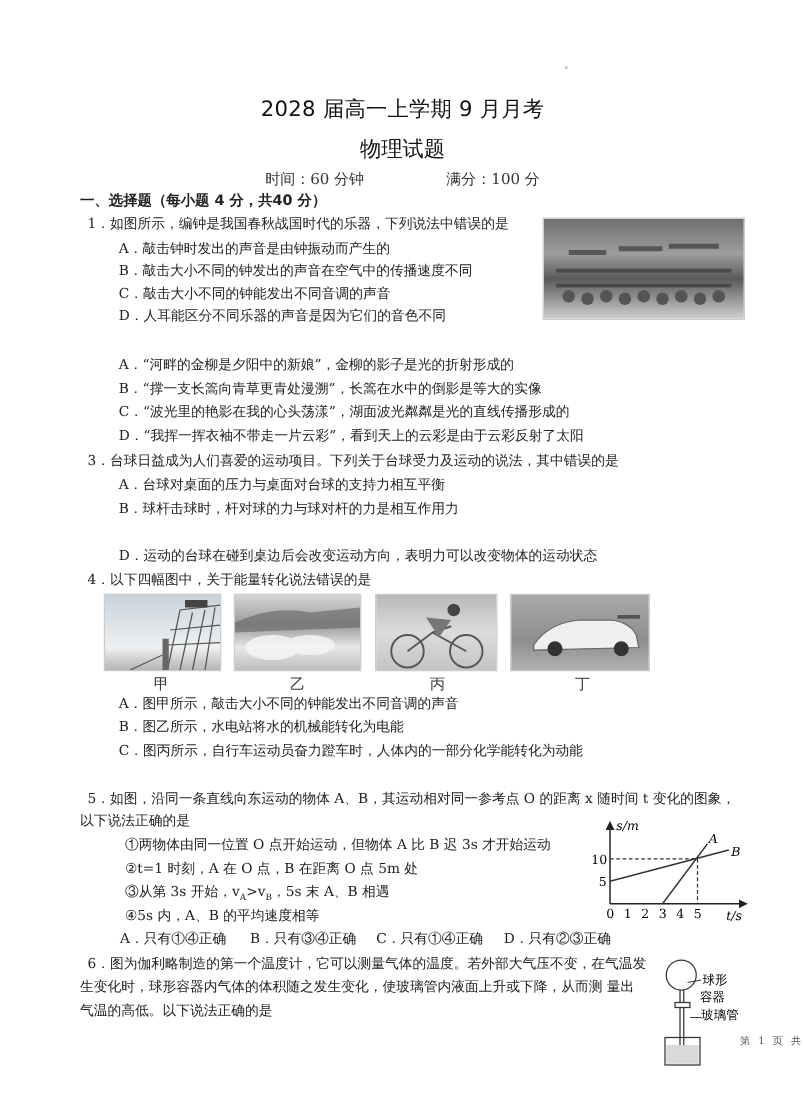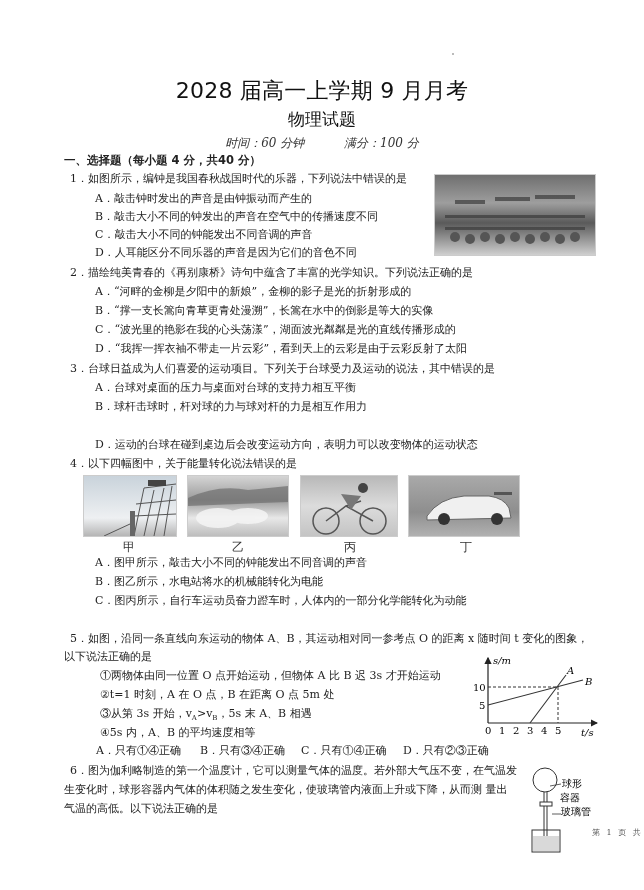--- a/index.html
+++ b/index.html
@@ -5,24 +5,24 @@
   html, body { margin: 0; padding: 0; background: #ffffff; }
   body {
     width: 644px; height: 890px; position: relative; overflow: hidden;
     font-family: "DejaVu Serif", "Liberation Serif", serif;
     color: #1a1a1a;
   }
   .page { position: absolute; left: 0; top: 0; width: 644px; height: 890px; }
   .dot { position: absolute; left: 452px; top: 53px; width: 2px; height: 2px; background: #bbb; }
   .title { position: absolute; left: 0; width: 644px; text-align: center;
     font-family: "DejaVu Sans", "Liberation Sans", sans-serif; color: #111; }
-  .t1 { top: 76px; font-size: 22px; letter-spacing: 0.2px; }
+  .t1 { top: 76px; font-size: 17px; letter-spacing: 0.2px; }
   .t2 { top: 108px; font-size: 17px; }
   .t3 { top: 135px; font-size: 12px; font-family: "DejaVu Serif", serif; color: #333; }
-  .t3 span { margin: 0 18px; font-style: italic; }
+  .t3 span { margin: 0 31px; }
   .section { position: absolute; left: 64px; top: 153px; font-size: 11.5px;
     font-family: "DejaVu Sans", "Liberation Sans", sans-serif; font-weight: bold; color: #222; }
   .line { position: absolute; font-size: 11px; line-height: 14px; white-space: nowrap; color: #222; }
   .q { left: 70px; }
   .o { left: 95px; }
   .o2 { left: 100px; }
   .img { position: absolute; background: linear-gradient(180deg,#9a9a9a,#d8d8d8 60%,#bcbcbc); border: 1px solid #ccc; }
   .caption { position: absolute; font-size: 12px; font-family: "DejaVu Sans", sans-serif; color: #333; }
   svg text { font-family: "DejaVu Serif", serif; }
   .footer { position: absolute; left: 592px; top: 827px; font-size: 8px; color: #555; letter-spacing: 2px; white-space: nowrap; }
@@ -64,21 +64,20 @@
           <circle cx="65" cy="64" r="5"></circle>
         <circle cx="80" cy="62" r="5"></circle>
           <circle cx="95" cy="64" r="5"></circle>
           <circle cx="110" cy="62" r="5"></circle>
           <circle cx="125" cy="64" r="5"></circle>
           <circle cx="140" cy="62" r="5"></circle>
       </g>
     </svg>
   </div>
 
-  <div class="line q" style="top:266px">2．描绘纯美青春的《再别康桥》诗句中蕴含了丰富的光学知识。下列说法正确的是</div>
   <div class="line o" style="top:285px">A．“河畔的金柳是夕阳中的新娘”，金柳的影子是光的折射形成的</div>
   <div class="line o" style="top:304px">B．“撑一支长篙向青草更青处漫溯”，长篙在水中的倒影是等大的实像</div>
   <div class="line o" style="top:323px">C．“波光里的艳影在我的心头荡漾”，湖面波光粼粼是光的直线传播形成的</div>
   <div class="line o" style="top:342px">D．“我挥一挥衣袖不带走一片云彩”，看到天上的云彩是由于云彩反射了太阳</div>
 
   <div class="line q" style="top:362px">3．台球日益成为人们喜爱的运动项目。下列关于台球受力及运动的说法，其中错误的是</div>
   <div class="line o" style="top:381px">A．台球对桌面的压力与桌面对台球的支持力相互平衡</div>
   <div class="line o" style="top:400px">B．球杆击球时，杆对球的力与球对杆的力是相互作用力</div>
   <div class="line o" style="top:438px">D．运动的台球在碰到桌边后会改变运动方向，表明力可以改变物体的运动状态</div>
 

